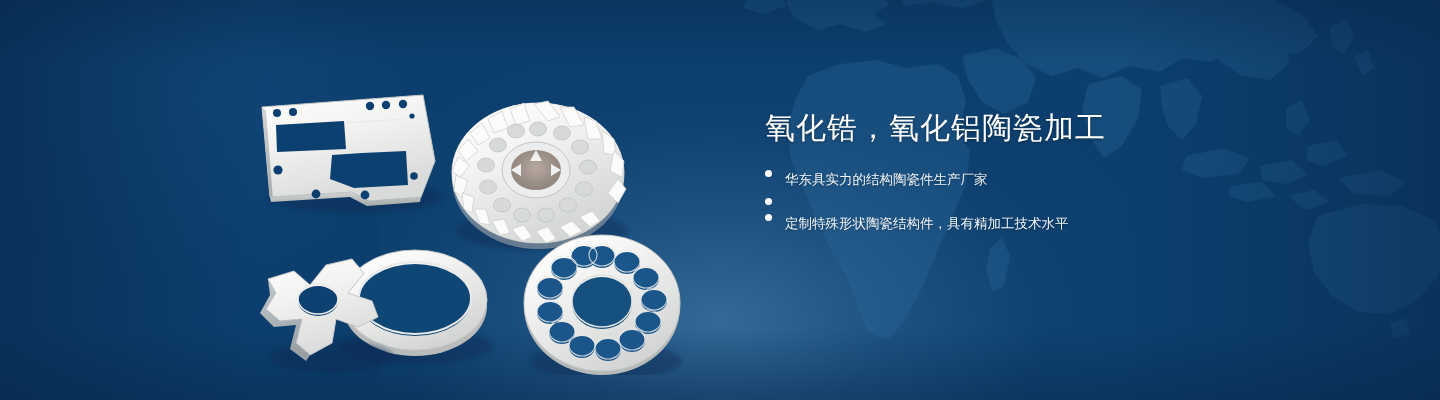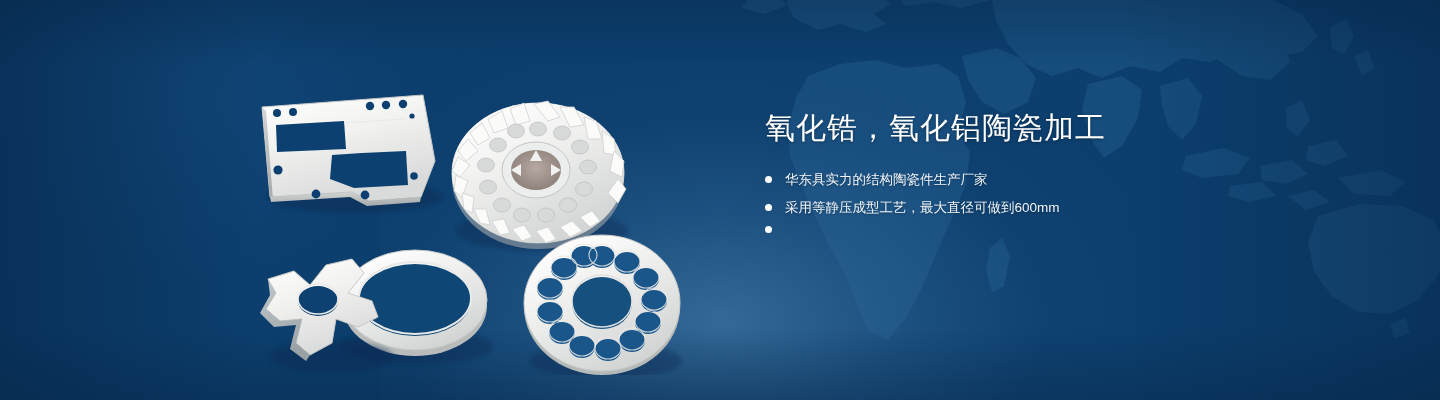--- a/index.html
+++ b/index.html
@@ -111,21 +111,20 @@
     white-space: nowrap;
     text-shadow: 0 1px 3px rgba(0,0,0,0.35);
   }
   .points {
     list-style: none;
     margin: 0;
     padding: 0;
   }
   .point {
     display: flex;
-    align-items: center;
     color: #f2f6fa;
     font-size: 13.5px;
     line-height: 19px;
     margin-bottom: 9px;
     white-space: nowrap;
     text-shadow: 0 1px 2px rgba(0,0,0,0.30);
   }
   .bullet {
     flex: 0 0 auto;
     width: 7px;
@@ -357,21 +356,21 @@
 
   <div class="copy">
     <h1 class="headline">氧化锆，氧化铝陶瓷加工</h1>
     <ul class="points">
       <li class="point">
         <span class="bullet"></span>
         <span>华东具实力的结构陶瓷件生产厂家</span>
       </li>
       <li class="point">
         <span class="bullet"></span>
-        <span>采用等静压成型工艺，最大直径可做到600mm</span>
       </li>
       <li class="point">
         <span class="bullet"></span>
+        <span>定制特殊形状陶瓷结构件，具有精加工技术水平</span>
       </li>
     </ul>
   </div>
 
 </div>
 
 </body></html>

